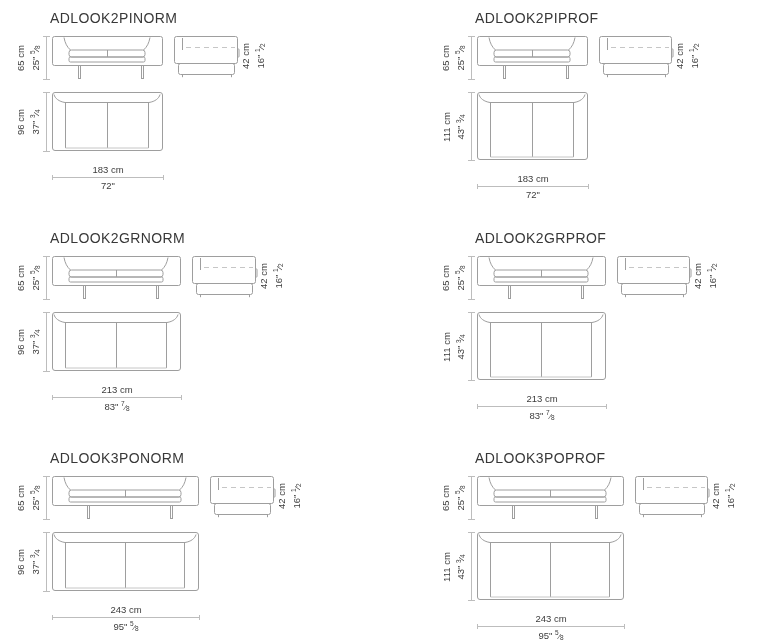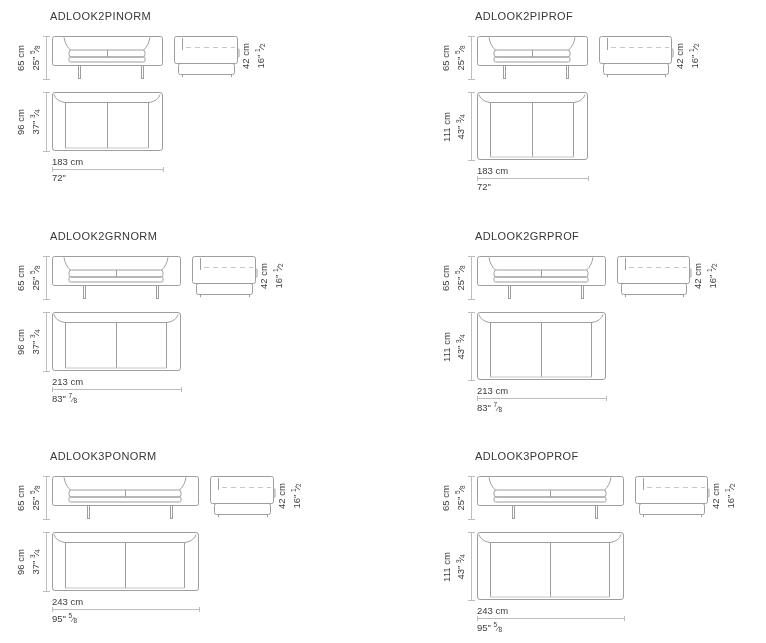--- a/index.html
+++ b/index.html
@@ -7,34 +7,34 @@
     width:766px;height:643px;
     background:#ffffff;
     font-family:"Liberation Sans", sans-serif;
     position:relative;
     overflow:hidden;
     color:#3c3c3c;
   }
   .cell{position:absolute;width:390px;height:218px;overflow:visible;}
   .title{
     position:absolute;left:36px;top:2px;
-    font-size:11px;letter-spacing:.4px;color:#383838;
+    font-size:14px;letter-spacing:.4px;color:#383838;
     white-space:nowrap;
   }
   .drawing{position:absolute;line-height:0;}
   .vdim{position:absolute;line-height:0;}
   .vlabel{
     position:absolute;
     display:flex;flex-direction:column;align-items:center;justify-content:center;
     transform:rotate(-90deg);
     font-size:9.5px;color:#3c3c3c;line-height:1.15;
     white-space:nowrap;
   }
   .vlabel .rule{align-self:stretch;height:1px;background:#bdbdbd;margin:1px 0;}
-  .hdim{position:absolute;font-size:9.5px;color:#3c3c3c;}
+  .hdim{position:absolute;text-align:center;font-size:9.5px;color:#3c3c3c;margin-top:8px;}
   .hdim .metric{padding-bottom:2px;}
   .hdim .hline{position:relative;height:1px;background:#bdbdbd;}
   .hdim .hline::before,.hdim .hline::after{
     content:"";position:absolute;top:-2px;width:1px;height:5px;background:#bdbdbd;
   }
   .hdim .hline::before{left:0;}
   .hdim .hline::after{right:0;}
   .hdim .imperial{padding-top:2px;}
   sup{font-size:6.5px;vertical-align:0.55em;}
   sub{font-size:6.5px;vertical-align:-0.2em;}

